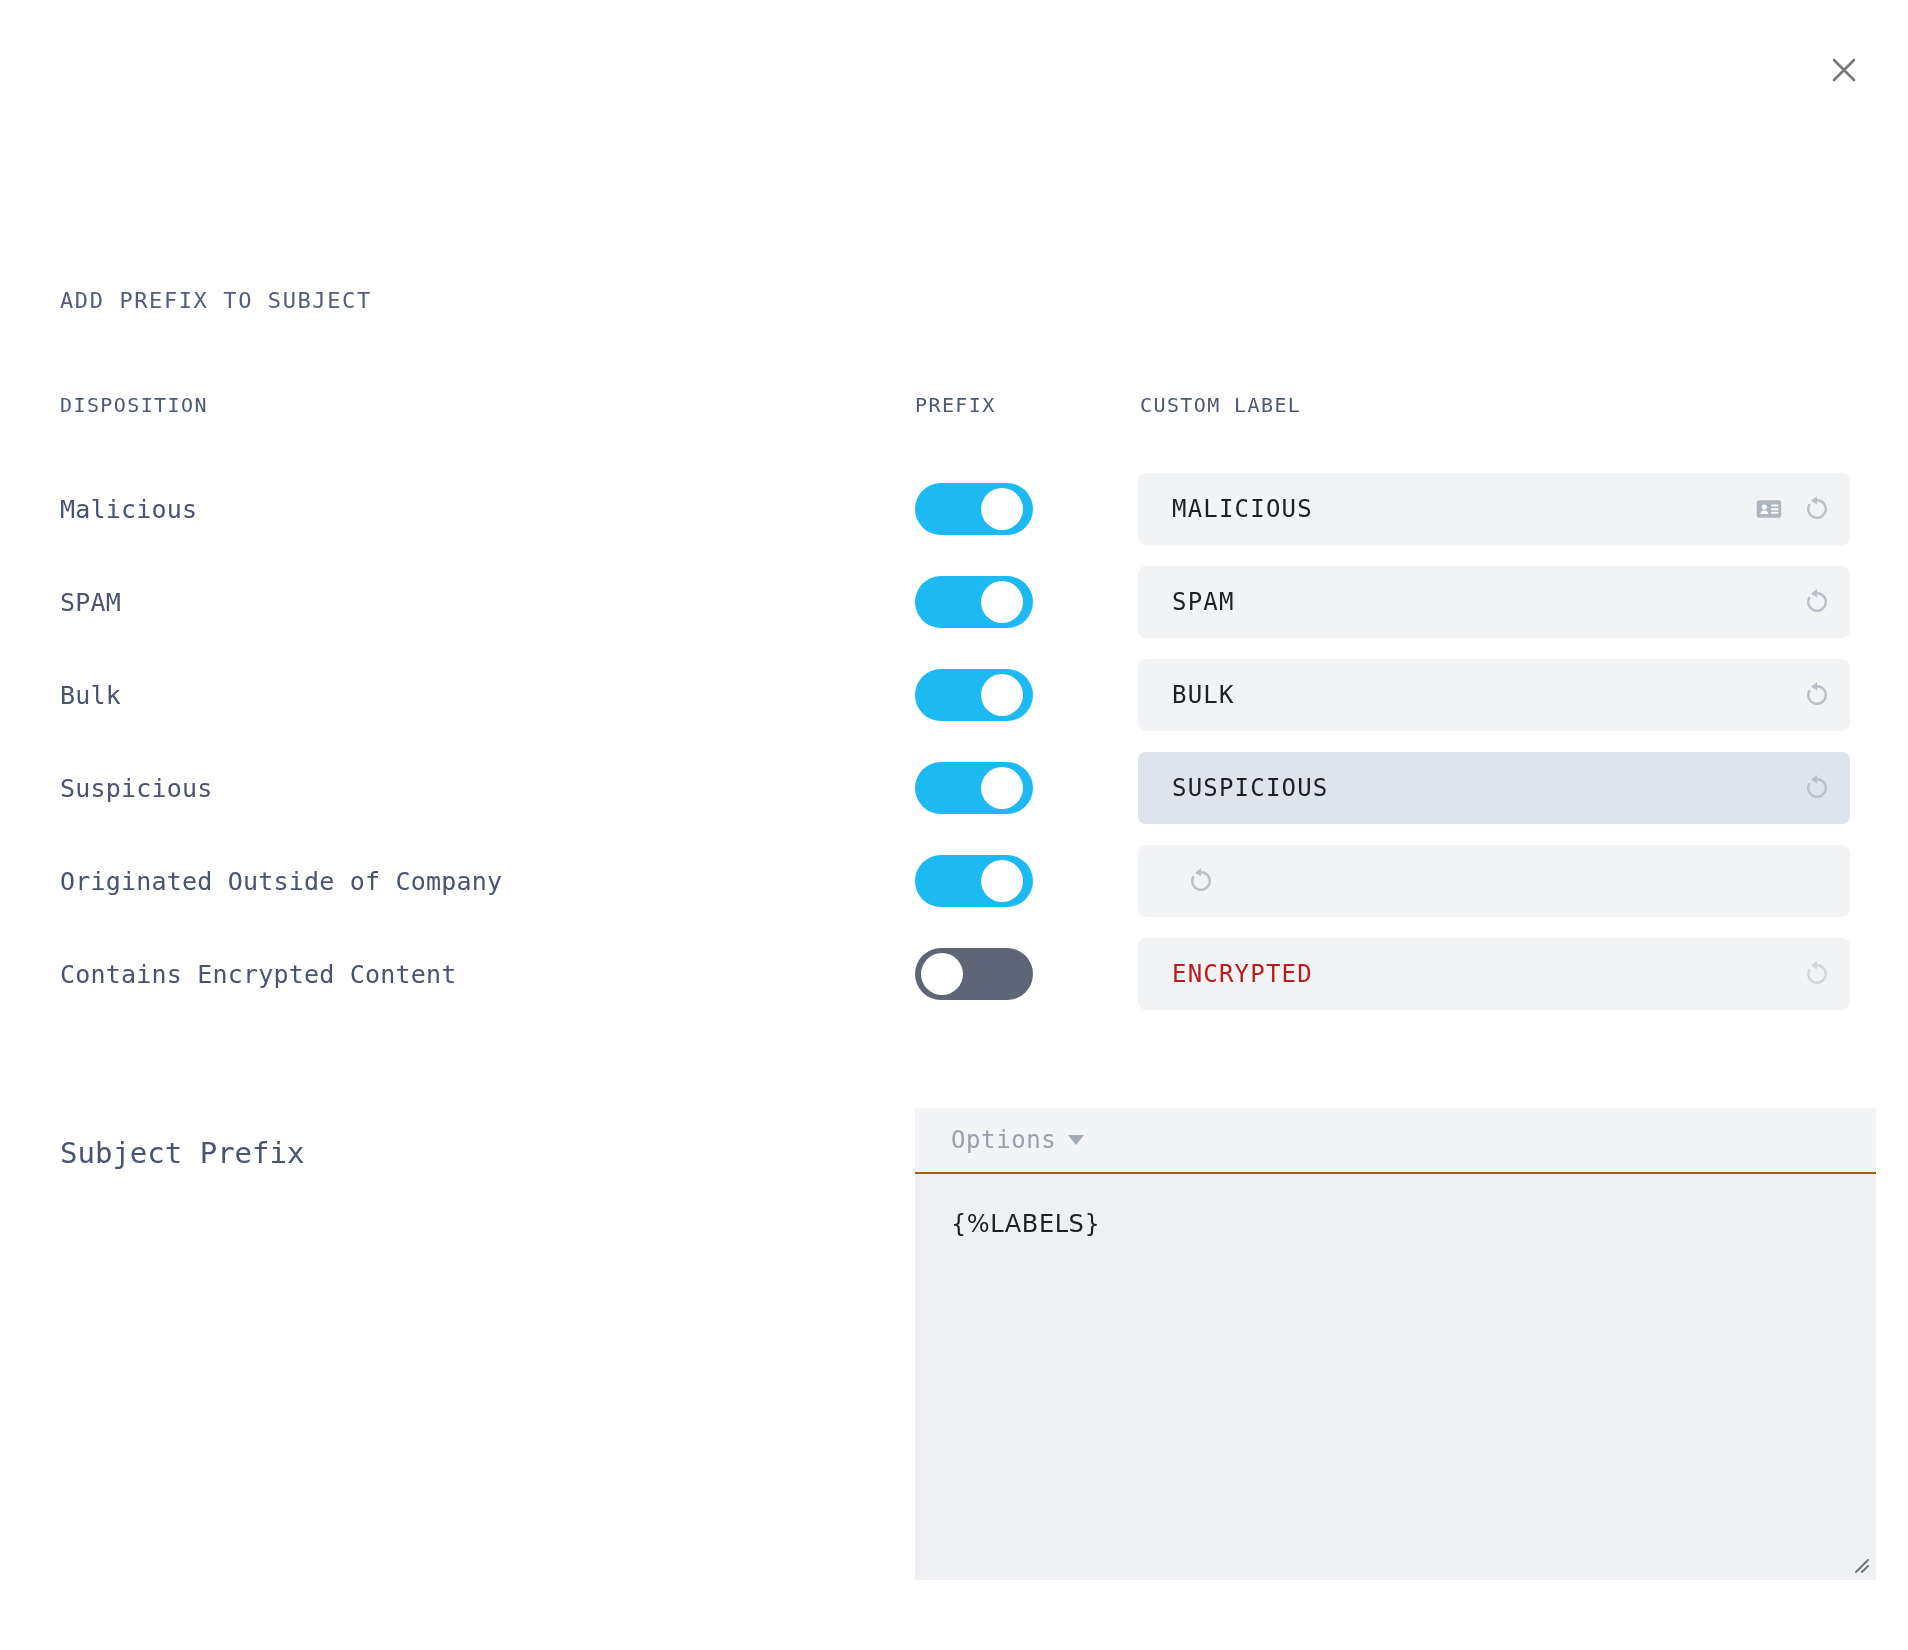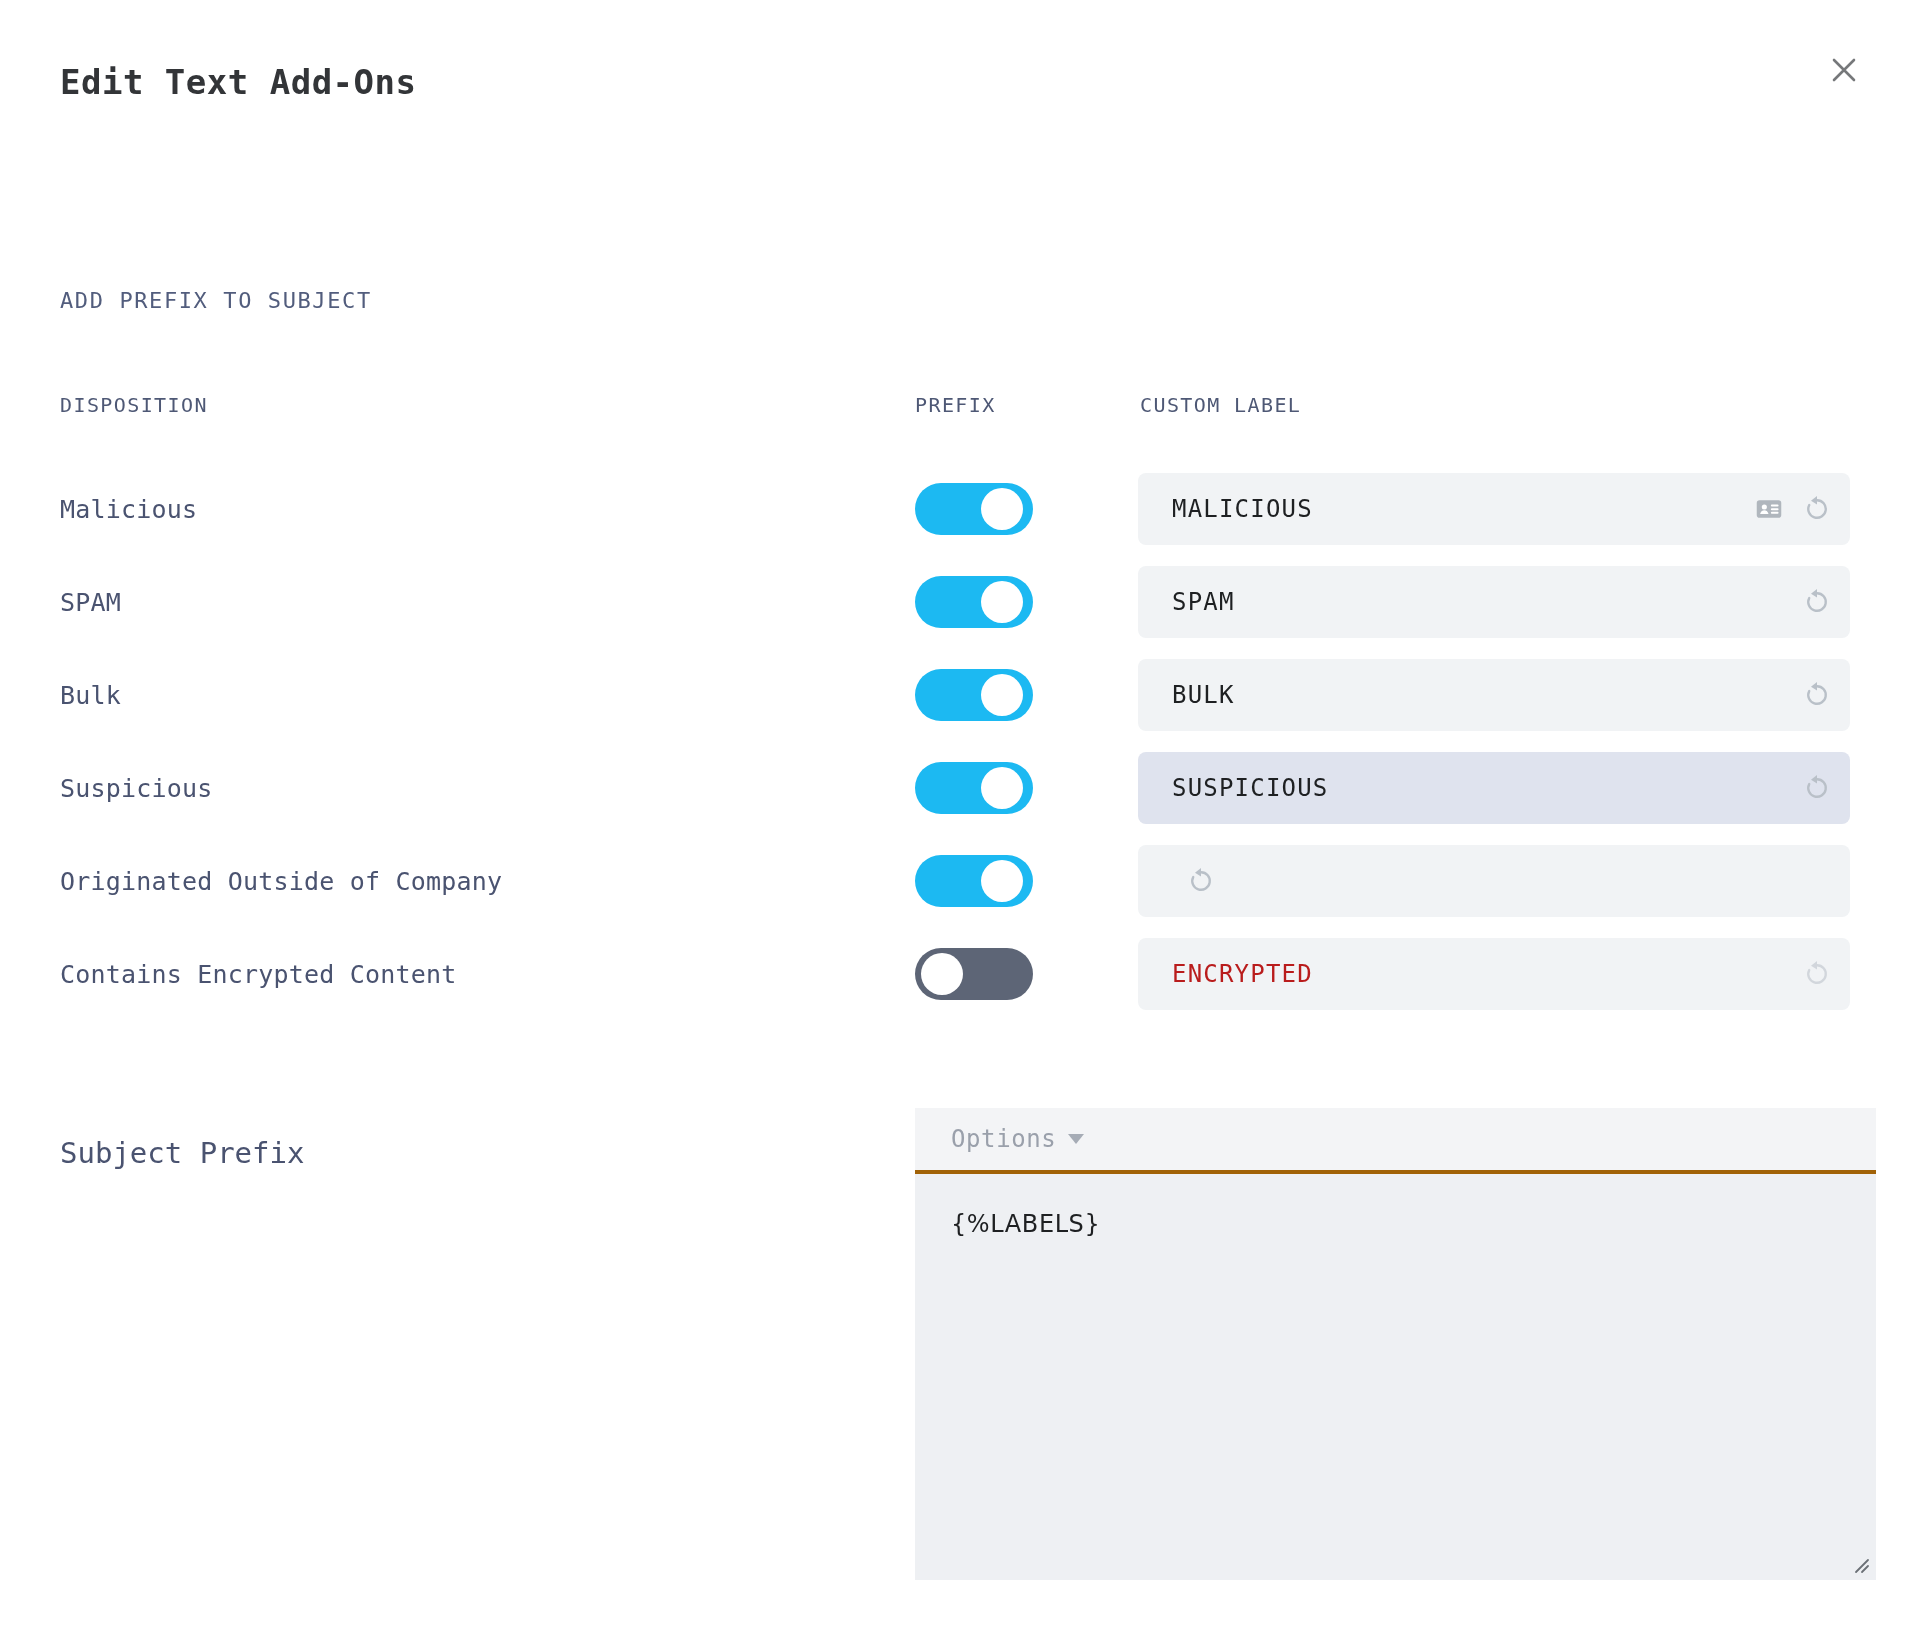--- a/index.html
+++ b/index.html
@@ -188,21 +188,21 @@
     width: 961px;
     height: 472px;
   }
 
   .editor-toolbar {
     height: 66px;
     background: #f3f4f6;
     display: flex;
     align-items: center;
     padding-left: 36px;
-    border-bottom: 4px solid #a16207;
+    border-bottom: 2px solid #a16207;
   }
 
   .options-button {
     display: flex;
     align-items: center;
     gap: 12px;
     font-size: 24px;
     color: #9aa0ab;
     letter-spacing: 0.6px;
     cursor: pointer;
@@ -240,21 +240,20 @@
     width: 22px;
     height: 22px;
     cursor: nwse-resize;
   }
 </style>
 </head>
 <body>
 
 <div class="page">
 
-  <div class="dialog-title">Edit Text Add-Ons</div>
 
   <button class="close-button">
     <span>
       <svg width="30" height="30" viewBox="0 0 30 30" aria-hidden="true">
         <path d="M5 5 L25 25 M25 5 L5 25" stroke="#76787a" stroke-width="2.6" stroke-linecap="round" fill="none"></path>
       </svg>
     </span>
   </button>
 
   <div class="section-heading">ADD PREFIX TO SUBJECT</div>

